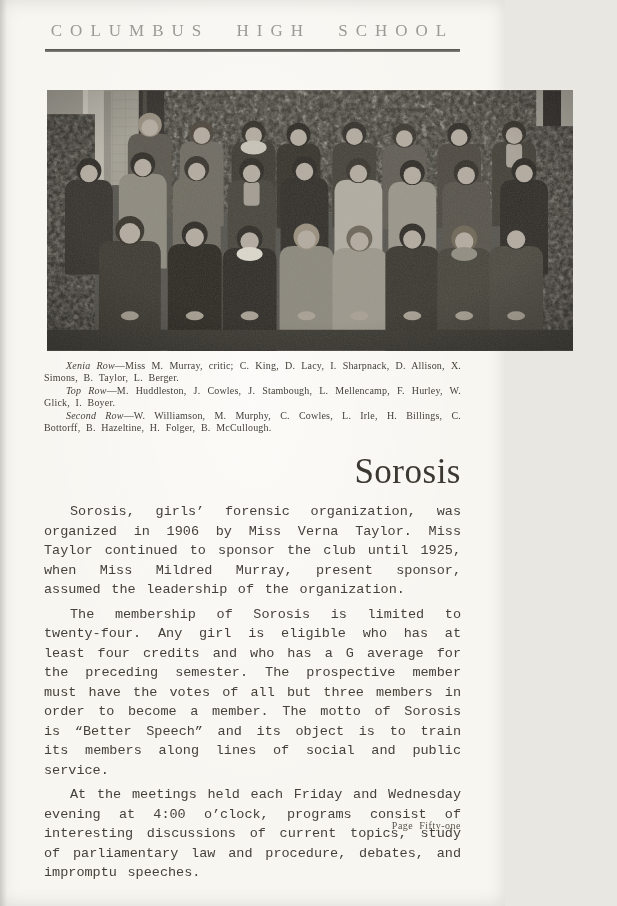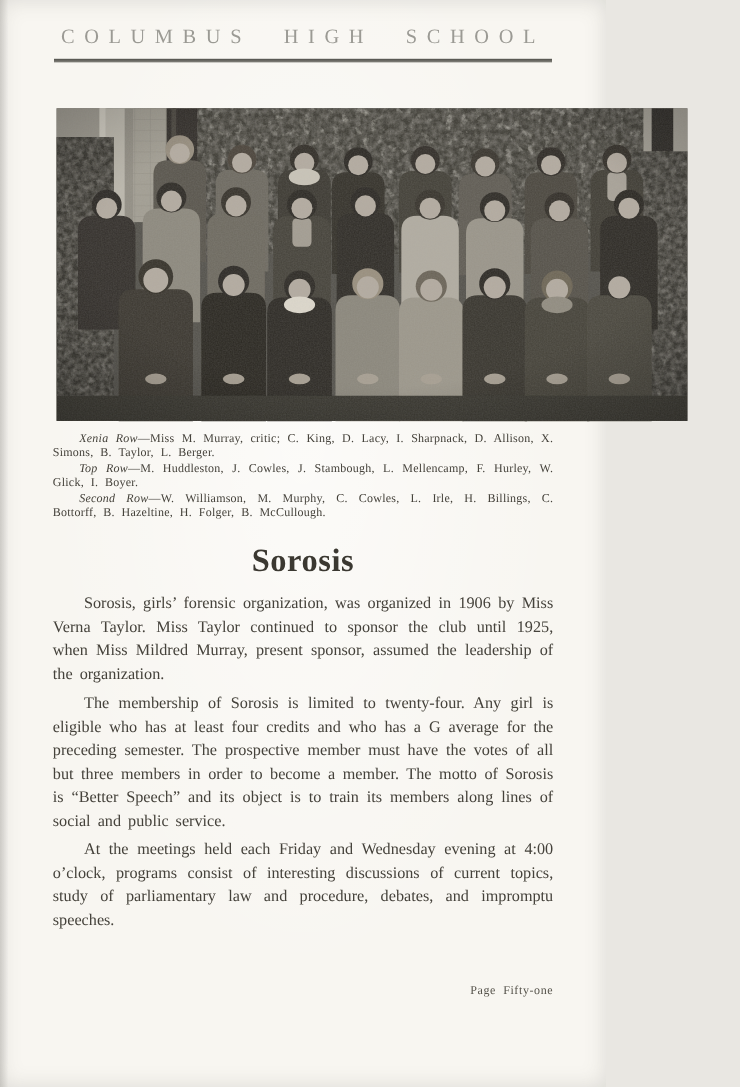--- a/index.html
+++ b/index.html
@@ -37,28 +37,29 @@
   
   .caption{margin:9px 44px 0 44px;}
   .caption p{
     margin:0;font-size:10px;line-height:12.4px;
     text-align:justify;text-indent:22px;
     color:var(--ink);word-spacing:3px;letter-spacing:.2px;
   }
   .caption i{font-style:italic;}
   
   .title{
-    margin:18px 44px 0 44px;text-align:center;
-    font-size:27px;font-weight:700;color:#3b3831;letter-spacing:.5px;
+    margin:18px 44px 0 44px;text-align:right;
+    font-size:35px;font-weight:400;color:#3b3831;letter-spacing:.5px;
   }
   .article{margin:10px 44px 0 44px;}
   .article p{
     margin:0 0 0 0;font-size:13.5px;line-height:19.5px;
     text-align:justify;text-indent:26px;color:var(--ink);
     word-spacing:2.5px;
+    font-family:Liberation Mono, monospace;
   }
   .article p + p{margin-top:5px;}
   
   .footer{
     position:absolute;top:820px;right:44px;
     font-size:10px;color:#55524a;
     letter-spacing:.5px;word-spacing:3px;
   }
 </style>
 </head>

